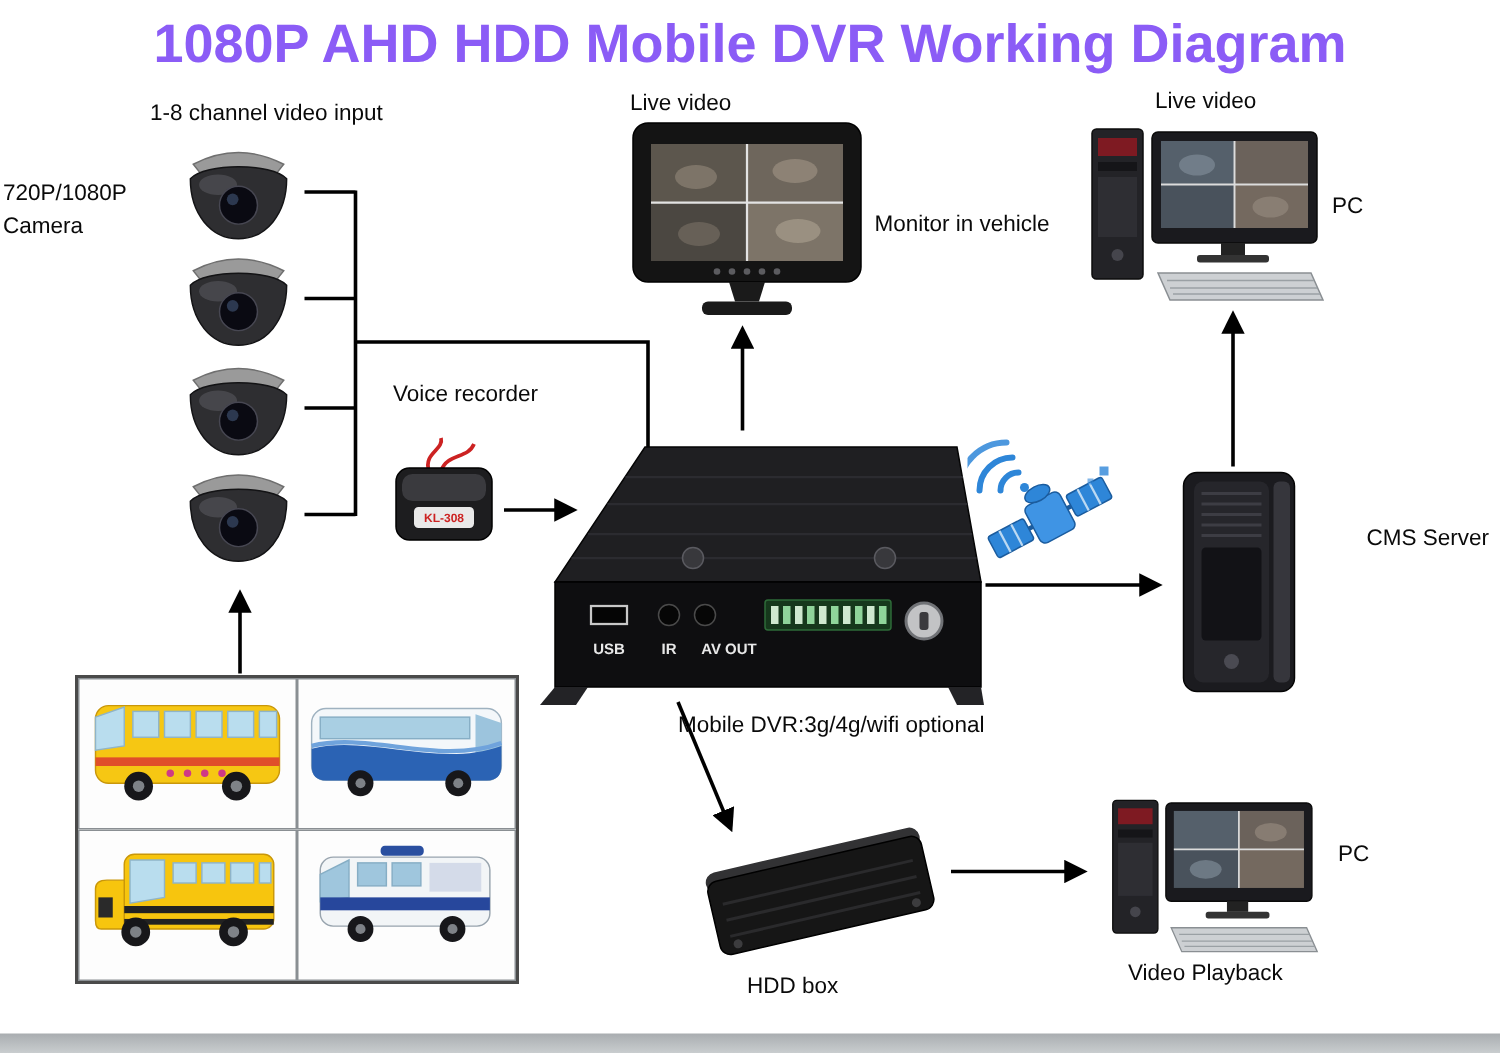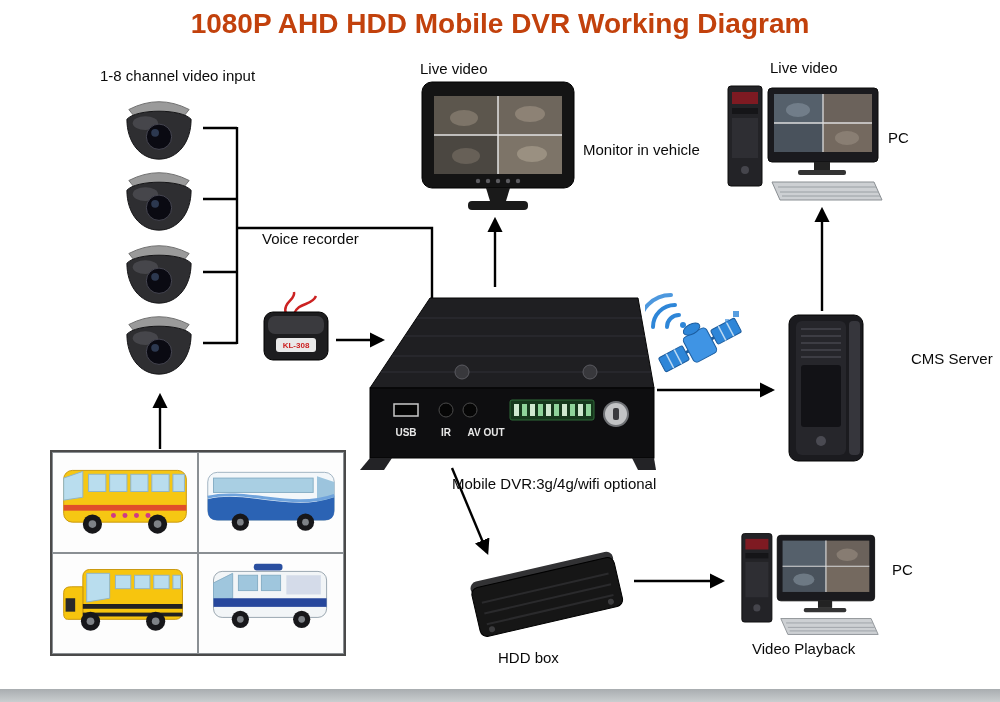--- a/index.html
+++ b/index.html
@@ -4,21 +4,21 @@
 <style>
   * { margin:0; padding:0; box-sizing:border-box; }
   html,body { background:#ffffff; }
   body { font-family:"Liberation Sans", sans-serif; }
   .canvas { position:relative; width:1000px; height:702px; background:#fff; overflow:hidden; }
   .wires { position:absolute; left:0; top:0; z-index:0; }
   .comp { position:absolute; z-index:1; }
   .label { position:absolute; z-index:2; font-weight:normal; color:#0a0a0a; font-size:15px; white-space:nowrap; }
   .label.wrap { white-space:normal; }
   .label.center { }
-  .title { position:absolute; top:8px; left:0; width:100%; text-align:center; font-size:28px; font-weight:bold; color:#c2410c; z-index:2; }
+  .title { position:absolute; top:8px; left:0; width:100%; text-align:center; font-size:36px; font-weight:bold; color:#8b5cf6; z-index:2; }
   svg { display:block; }
   svg text { font-family:"Liberation Sans", sans-serif; }
   .vbox { position:absolute; left:50px; top:450px; width:296px; height:206px; border:2px solid #4a4a4a; background:#fff;
           display:grid; grid-template-columns:1fr 1fr; grid-template-rows:1fr 1fr; z-index:1; }
   .vcell { border:1px solid #8a8f93; display:flex; align-items:center; justify-content:center; overflow:hidden; background:#fdfdfd; }
   .footer-bar { position:absolute; left:0; bottom:0; width:100%; height:13px;
                 background:linear-gradient(#a9adb0,#c9cdcf); z-index:2; }
 </style>
 </head>
 <body>
@@ -38,25 +38,26 @@
       <path d="M495,287 V220" marker-end="url(#ah)"></path>
       <path d="M657,390 H772" marker-end="url(#ah)"></path>
       <path d="M822,311 V210" marker-end="url(#ah)"></path>
       <path d="M452,468 L487,552" marker-end="url(#ah)"></path>
       <path d="M634,581 H722" marker-end="url(#ah)"></path>
     </g>
   </svg>
 
   <div class="title">1080P AHD HDD Mobile DVR Working Diagram</div>
   <div class="label" style="left:100px; top:67px;">1-8 channel video input</div>
+  <div class="label wrap" style="left:2px; top:118px; width:110px; line-height:1.45;">720P/1080P Camera</div>
   <div class="label center" style="left:420px; top:60px; width:156px;">Live video</div>
   <div class="label" style="left:583px; top:141px;">Monitor in vehicle</div>
   <div class="label center" style="left:770px; top:59px; width:110px;">Live video</div>
   <div class="label" style="left:888px; top:129px;">PC</div>
-  <div class="label" style="left:262px; top:230px;text-align:right;">Voice recorder</div>
+  <div class="label" style="left:262px; top:254px;text-align:right;">Voice recorder</div>
   <div class="label" style="left:911px; top:350px;">CMS Server</div>
   <div class="label" style="left:452px; top:475px;">Mobile DVR:3g/4g/wifi optional</div>
   <div class="label" style="left:498px; top:649px;">HDD box</div>
   <div class="label" style="left:892px; top:561px;">PC</div>
   <div class="label" style="left:752px; top:640px;">Video Playback</div>
 
   <div class="comp" style="left:116px; top:92px;">
     <svg width="86" height="72" viewBox="0 0 86 74">
       <path d="M12,18 Q43,2 74,18 L66,28 Q43,16 20,28 Z" fill="#9a9a9a" stroke="#6f6f6f"></path>
       <path d="M10,28 C20,17 66,17 76,28 C76,52 62,69 43,69 C24,69 10,52 10,28 Z" fill="#2e2e31" stroke="#131315"></path>

